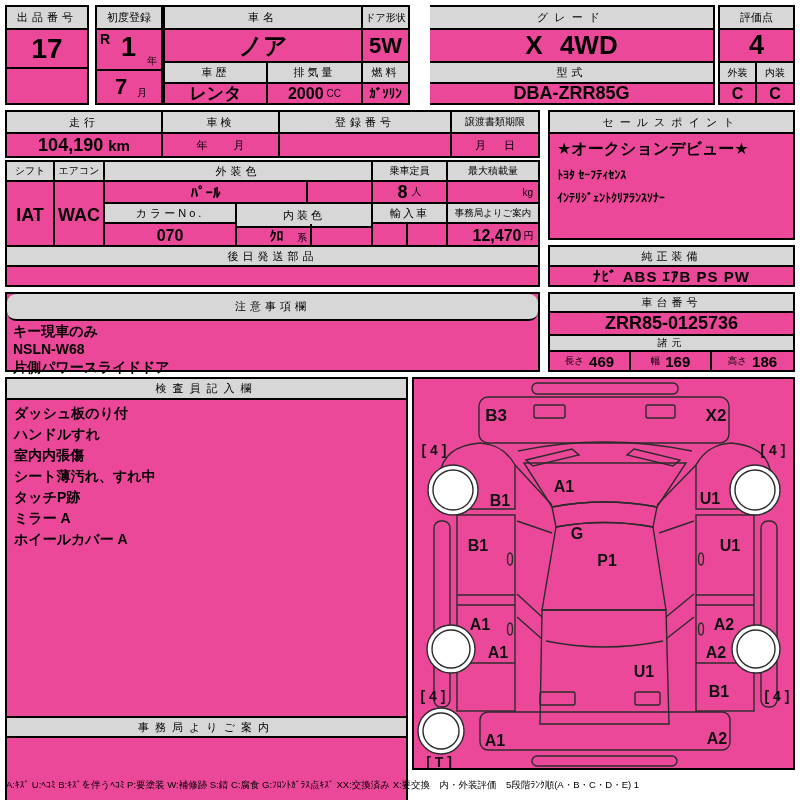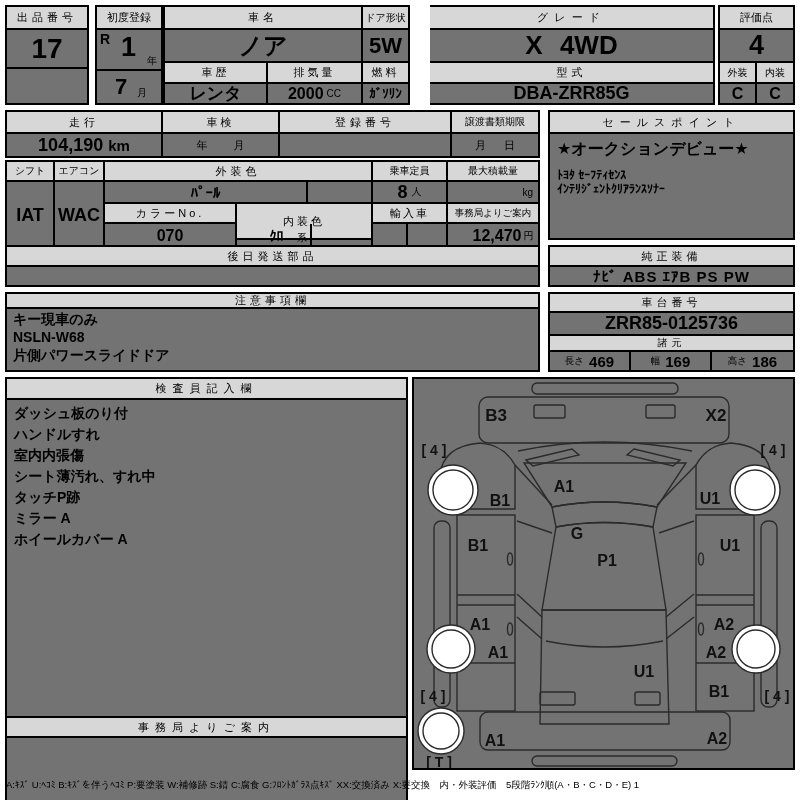--- a/index.html
+++ b/index.html
@@ -1,18 +1,18 @@
 <!DOCTYPE html>
 <html><head>
 <meta charset="utf-8">
 <style>
   html,body{margin:0;padding:0;background:#fff;}
   body{width:800px;height:800px;position:relative;font-family:"Liberation Sans","DejaVu Sans",sans-serif;color:#000;}
   .sheet{position:absolute;inset:0;background:#fff;}
-  .b{position:absolute;box-sizing:border-box;border:2px solid #000;background:#737373;}
+  .b{position:absolute;box-sizing:border-box;border:2px solid #000;background:#ec4899;}
   .h{box-sizing:border-box;background:#d7d7d7;border-bottom:2px solid #000;display:flex;align-items:center;justify-content:center;font-size:11px;white-space:nowrap;overflow:hidden;}
   .v{box-sizing:border-box;display:flex;align-items:center;justify-content:center;font-weight:bold;white-space:nowrap;}
   .row{display:flex;box-sizing:border-box;}
   .cell{box-sizing:border-box;display:flex;align-items:center;justify-content:center;white-space:nowrap;}
   .br{border-right:2px solid #000;}
   .bb{border-bottom:2px solid #000;}
   .ls2{letter-spacing:2px;}.ls3{letter-spacing:3px;}.ls4{letter-spacing:4px;}.ls6{letter-spacing:6px;}
   .small{font-size:10px;font-weight:normal;}
   svg text{font-family:"Liberation Sans","DejaVu Sans",sans-serif;font-weight:bold;fill:#111;}
   .dg{stroke:#2b2b2b;stroke-width:1.4;fill:none;}
@@ -109,42 +109,42 @@
       <span>月</span>
       <span>日</span>
     </div>
   </div>
 
   <div class="b" style="left:548px;top:110px;width:247px;height:130px;">
     <div class="h ls6" style="height:22px;">セールスポイント</div>
     <div style="padding:5px 7px;">
       <div style="font-size:16px;font-weight:bold;">★オークションデビュー★</div>
       <div style="font-size:12px;font-weight:bold;margin-top:8px;">ﾄﾖﾀ ｾｰﾌﾃｨｾﾝｽ</div>
-      <div style="font-size:12px;font-weight:bold;margin-top:0;">ｲﾝﾃﾘｼﾞｪﾝﾄｸﾘｱﾗﾝｽｿﾅｰ</div>
+      <div style="font-size:12px;font-weight:bold;margin-top:9px;">ｲﾝﾃﾘｼﾞｪﾝﾄｸﾘｱﾗﾝｽｿﾅｰ</div>
     </div>
   </div>
 
   <div class="b" style="left:5px;top:160px;width:50px;height:90px;">
     <div class="h" style="height:20px;font-size:10px;">シフト</div>
     <div class="v" style="height:66px;font-size:18px;">IAT</div>
   </div>
   <div class="b" style="left:55px;top:160px;width:50px;height:90px;border-left:0;">
     <div class="h" style="height:20px;font-size:10px;">エアコン</div>
     <div class="v" style="height:66px;font-size:18px;">WAC</div>
   </div>
 
   <div class="b" style="left:105px;top:160px;width:268px;height:90px;border-left:0;">
     <div class="h ls4" style="height:20px;">外装色</div>
     <div class="row bb" style="height:22px;">
       <div class="cell br" style="width:203px;font-size:15px;font-weight:bold;">ﾊﾟｰﾙ</div>
       <div class="cell" style="flex:1;"></div>
     </div>
     <div class="row" style="height:20px;">
       <div class="h br ls3" style="width:132px;height:20px;border-bottom:2px solid #000;">カラーNo.</div>
-      <div class="h ls3" style="flex:1;height:36px;border-bottom:2px solid #000;">内装色</div>
+      <div class="h ls3" style="flex:1;height:24px;border-bottom:2px solid #000;">内装色</div>
     </div>
     <div class="row" style="height:24px;gap:6px;">
       <div class="cell br" style="width:132px;font-size:16px;font-weight:bold;">070</div>
       <div class="cell br" style="width:69px;position:relative;font-size:14px;font-weight:bold;">
         <span>ｸﾛ</span>
         <span style="position:absolute;right:3px;bottom:3px;font-size:10px;font-weight:normal;">系</span>
       </div>
       <div class="cell" style="flex:1;"></div>
     </div>
   </div>
@@ -178,21 +178,21 @@
   <div class="b" style="left:5px;top:245px;width:535px;height:42px;">
     <div class="h ls4" style="height:20px;">後日発送部品</div>
     <div class="cell" style="height:18px;"></div>
   </div>
   <div class="b" style="left:548px;top:245px;width:247px;height:42px;">
     <div class="h ls4" style="height:20px;">純正装備</div>
     <div class="cell" style="height:18px;font-size:15px;font-weight:bold;letter-spacing:1px;">ﾅﾋﾞ ABS ｴｱB PS PW</div>
   </div>
 
   <div class="b" style="left:5px;top:292px;width:535px;height:80px;">
-    <div class="h ls4" style="height:15px;">注意事項欄</div>
+    <div class="h ls4" style="height:27px;border-radius:9px;">注意事項欄</div>
     <div style="padding:1px 6px;font-size:14px;font-weight:bold;line-height:18px;">
       <div>キー現車のみ</div>
       <div>NSLN-W68</div>
       <div>片側パワースライドドア</div>
     </div>
   </div>
 
   <div class="b" style="left:548px;top:292px;width:247px;height:80px;">
     <div class="h ls4" style="height:19px;">車台番号</div>
     <div class="v bb" style="height:23px;font-size:18px;">ZRR85-0125736</div>

